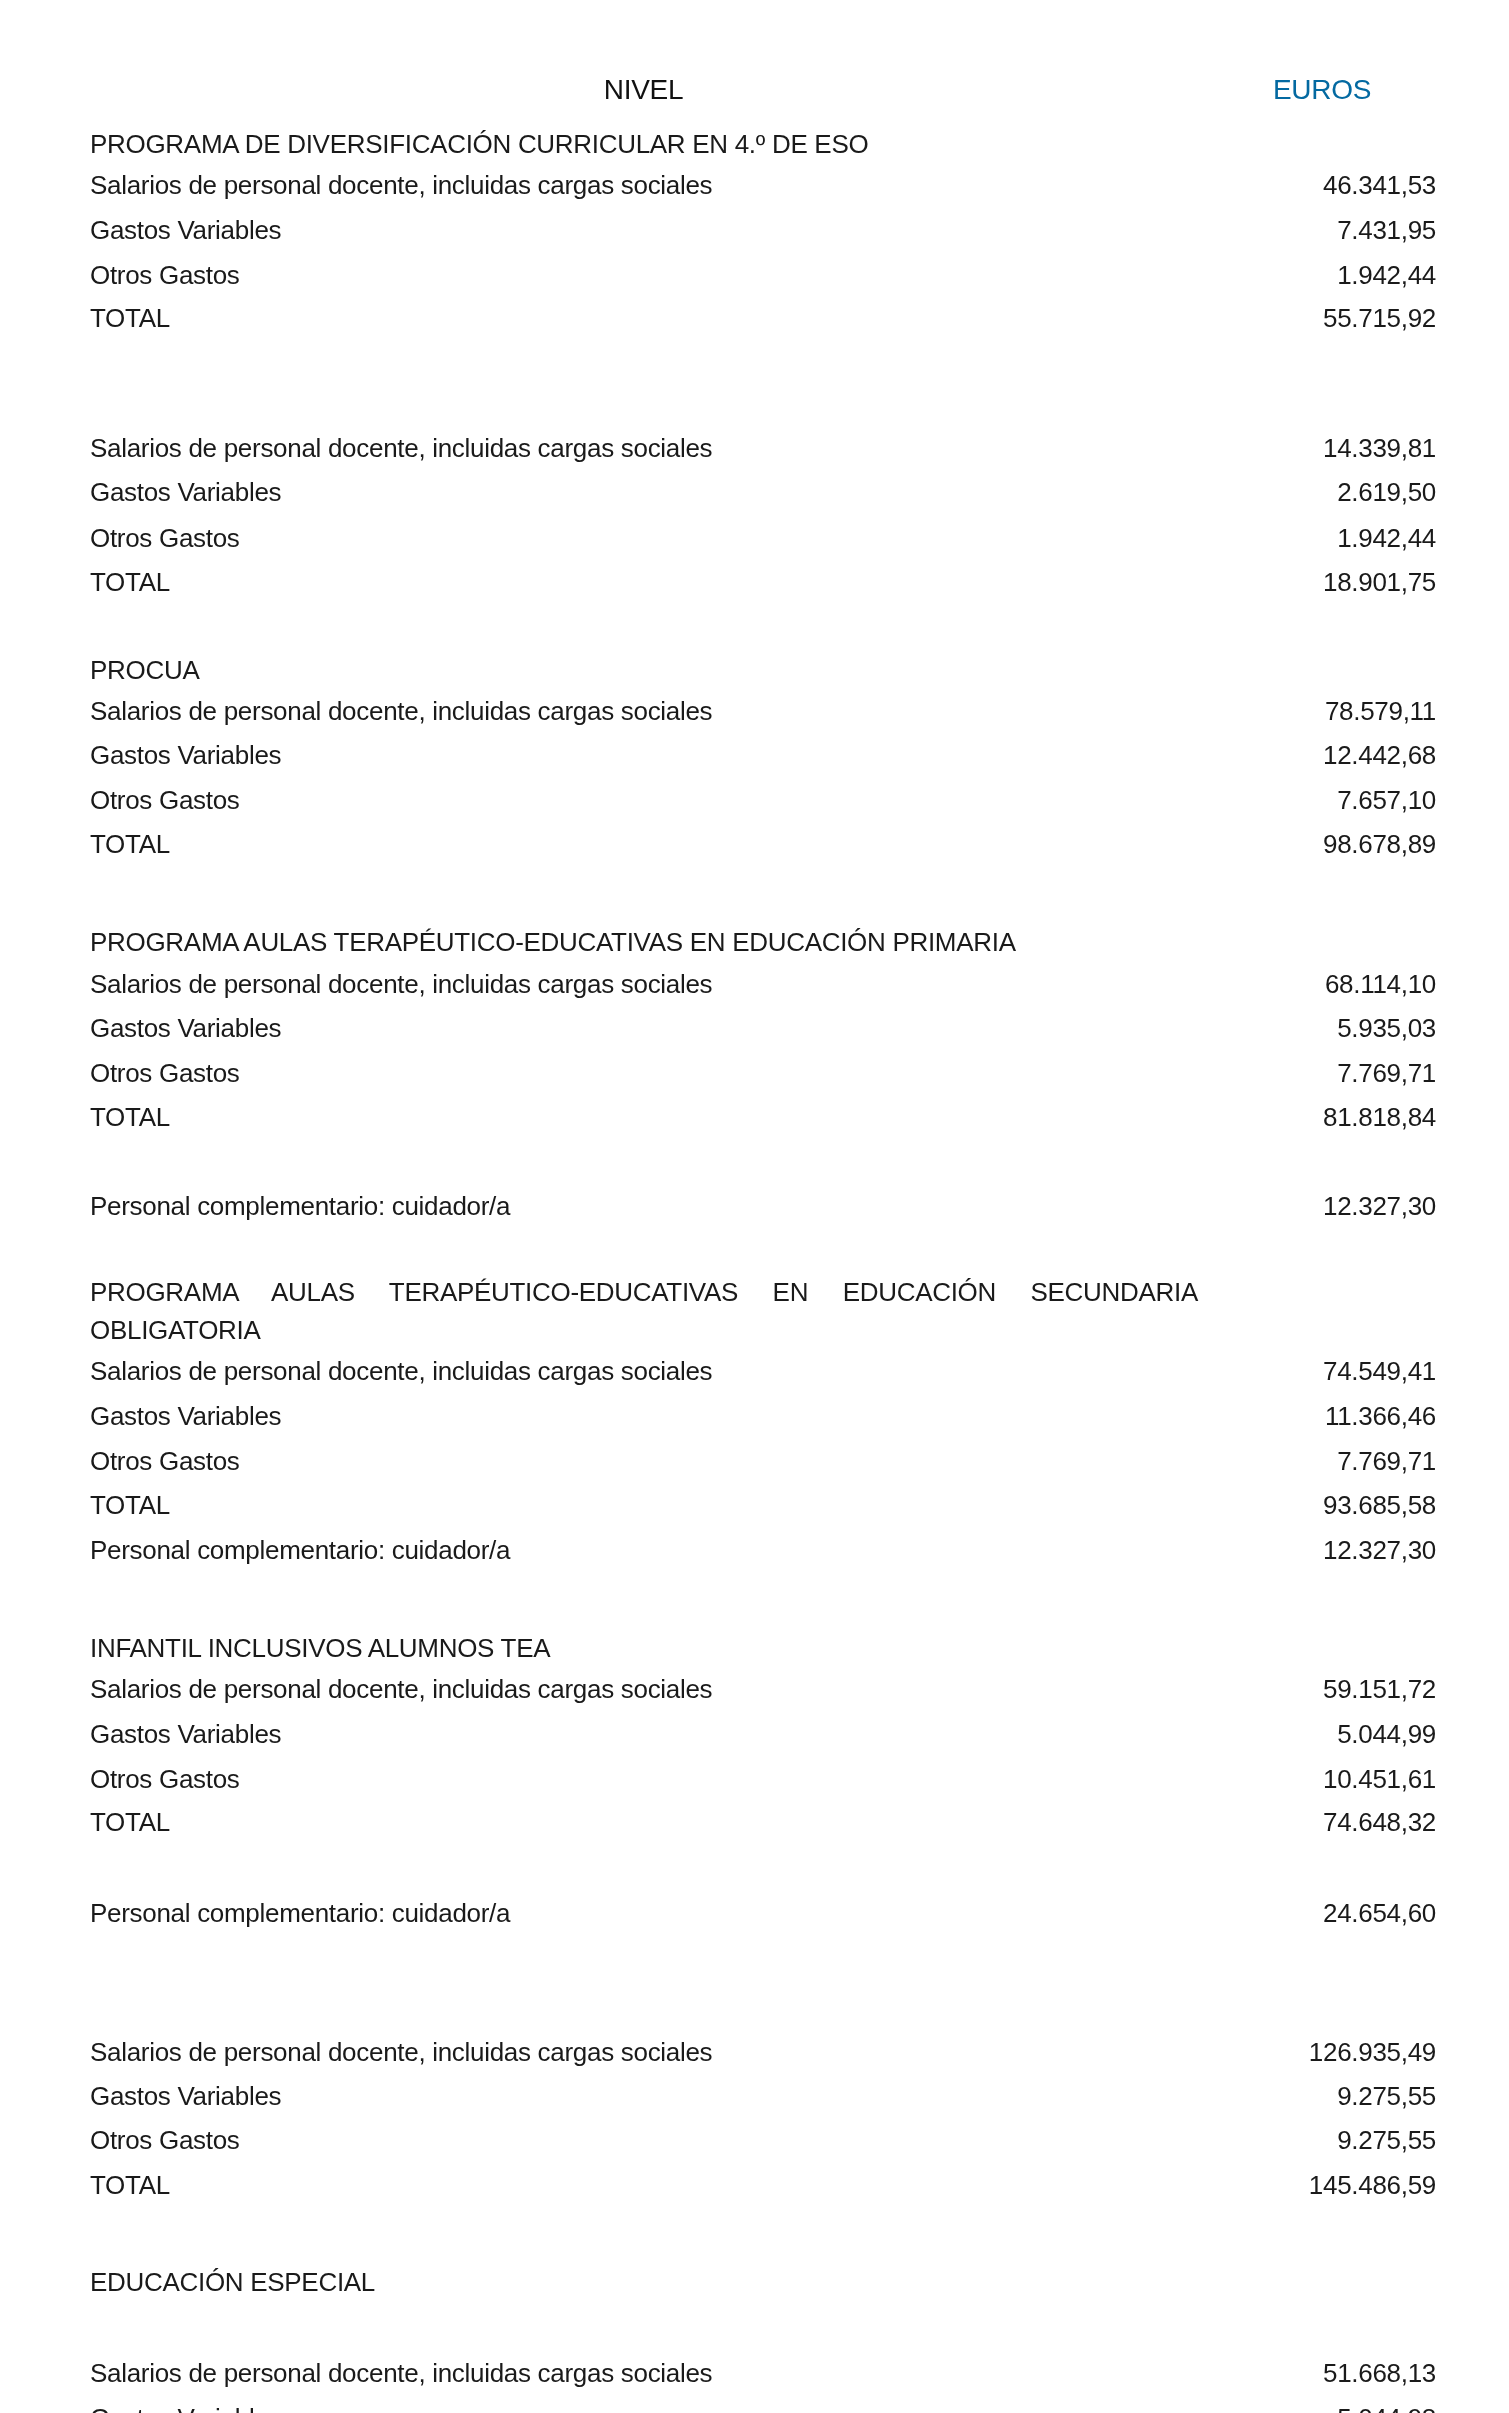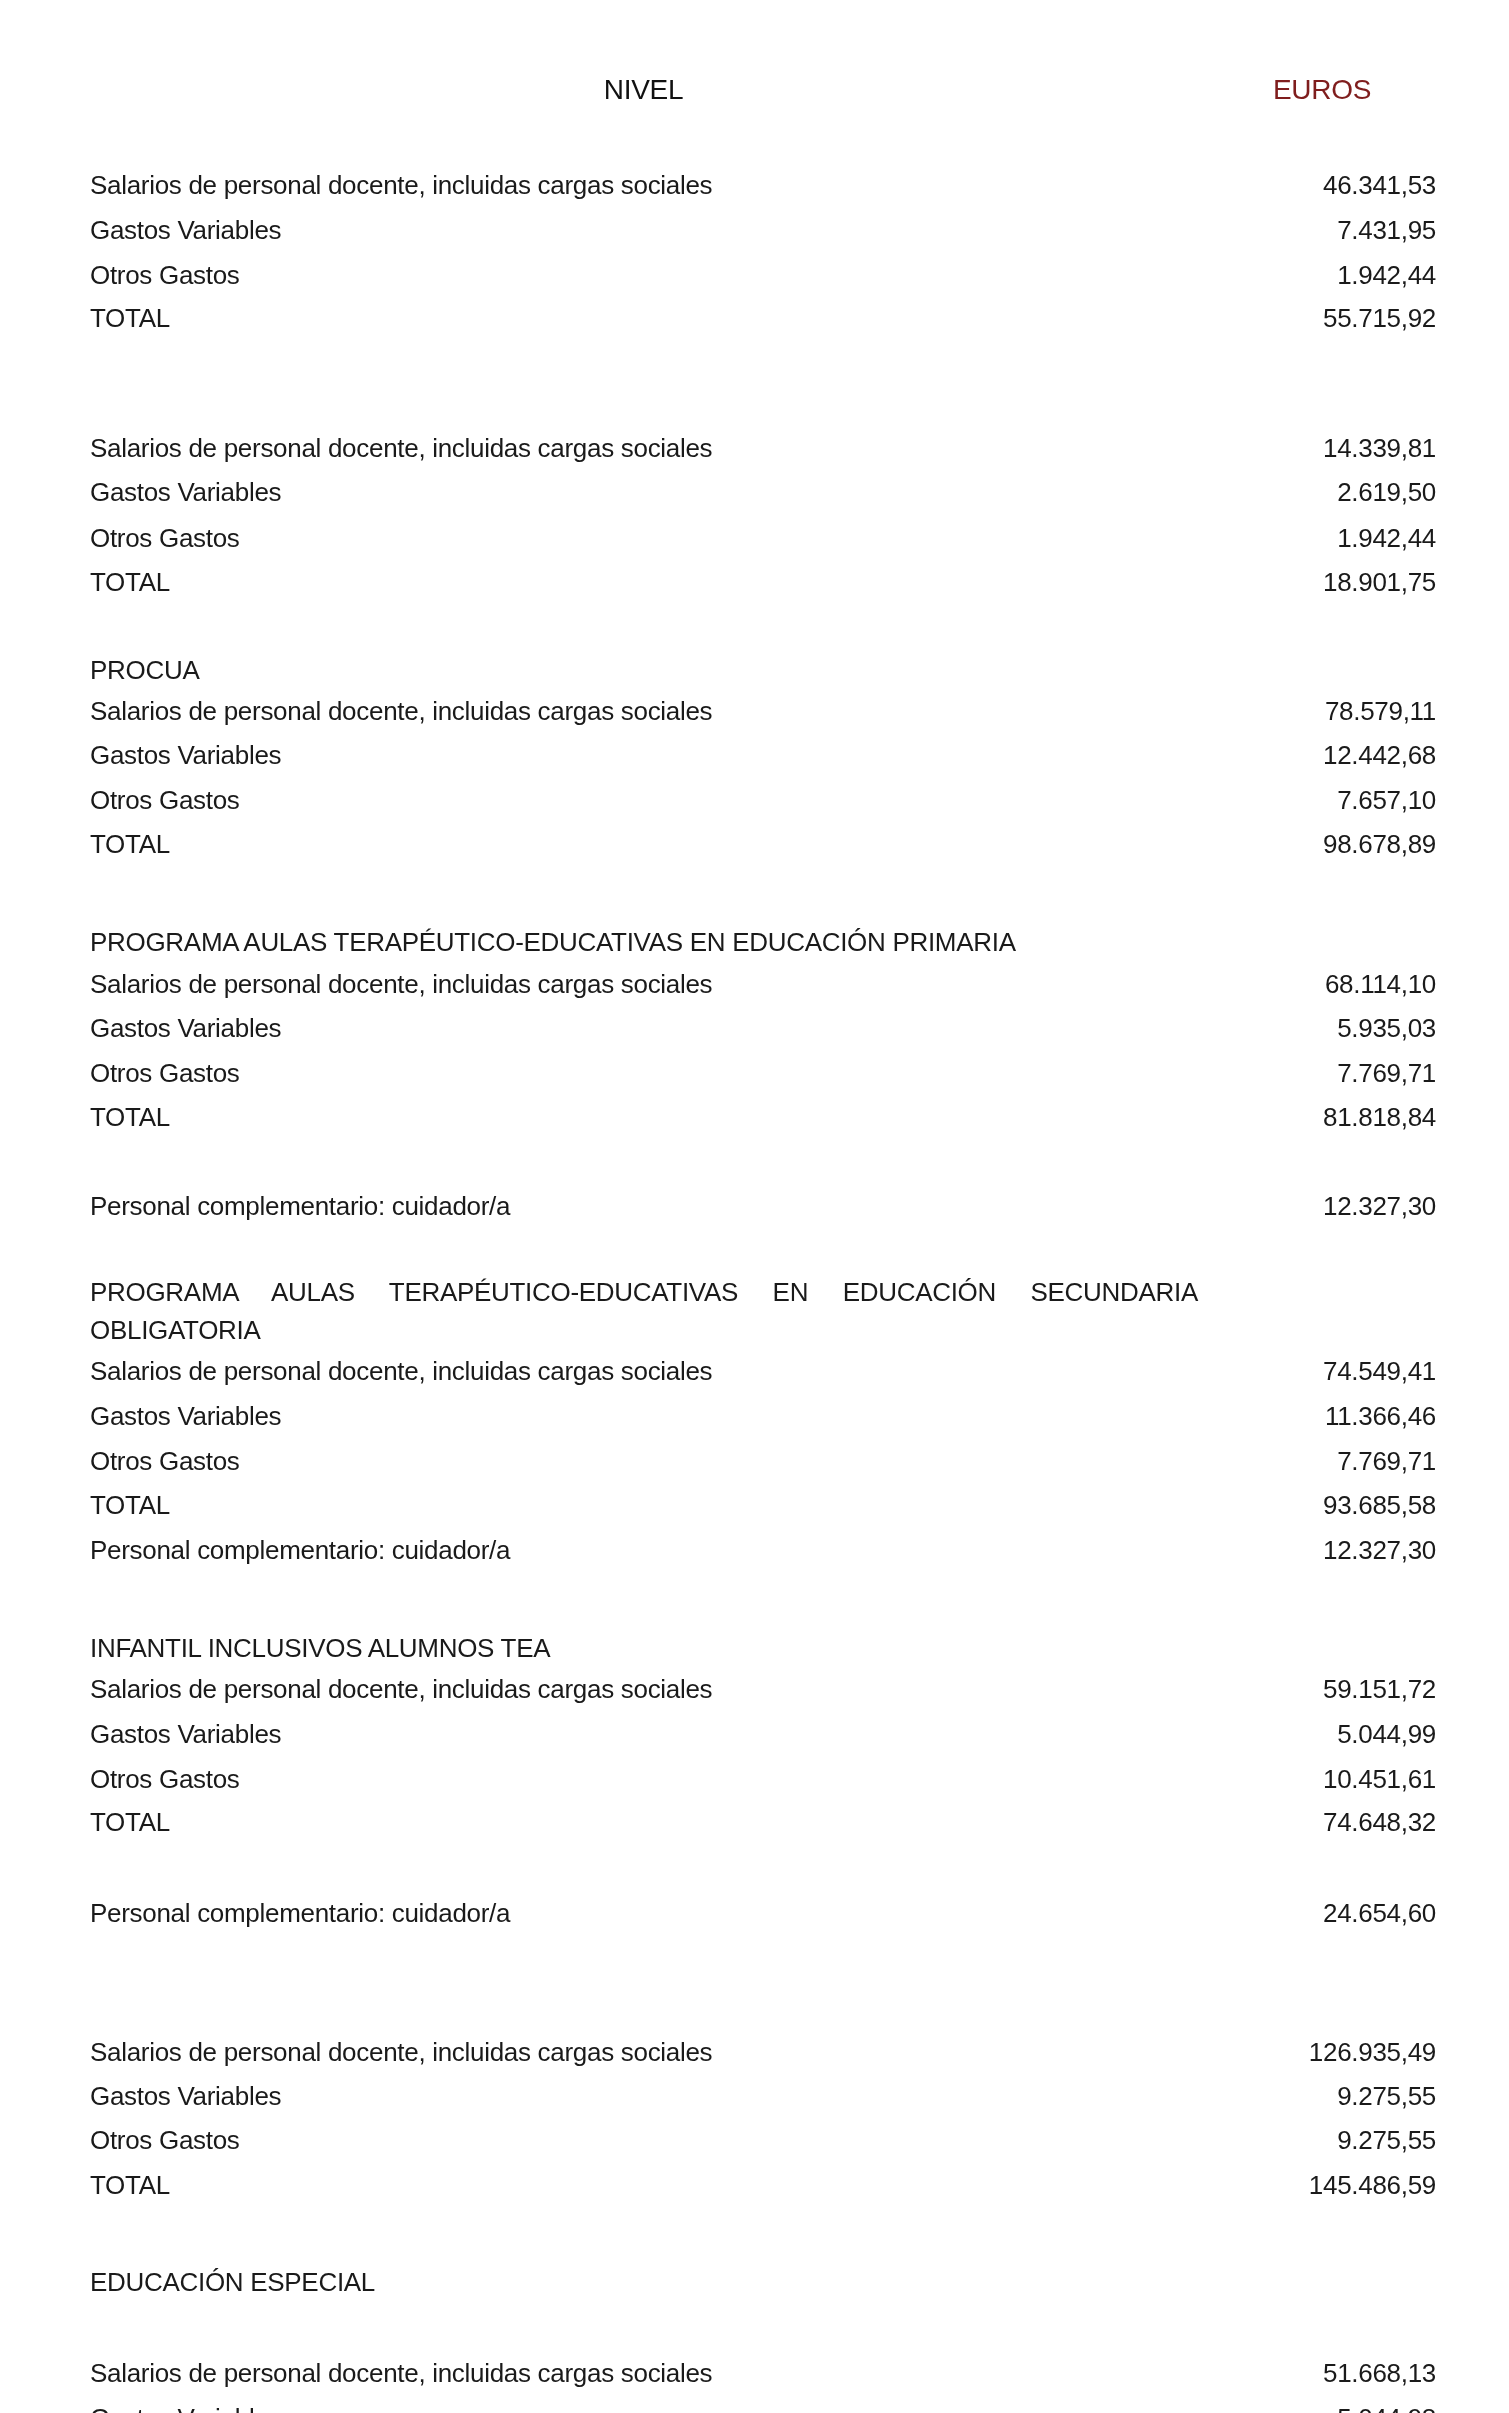--- a/index.html
+++ b/index.html
@@ -55,21 +55,21 @@
     letter-spacing: -0.3px;
   }
   .hdr-euros {
     position: absolute;
     left: 1235px;
     width: 174px;
     text-align: center;
     font-size: 28px;
     line-height: 31px;
     height: 31px;
-    color: #7f1d1d;
+    color: #0369a1;
     letter-spacing: -0.3px;
   }
   .justified {
     position: absolute;
     left: 90px;
     width: 1108px;
     font-size: 26px;
     line-height: 31px;
     height: 31px;
     text-align: justify;
@@ -79,20 +79,23 @@
   }
 </style>
 </head>
 <body>
 
 <div class="doc">
 
   <div class="hdr-nivel" style="top:34px;">NIVEL</div>
   <div class="hdr-euros" style="top:34px;">EUROS</div>
 
+  <div class="line" style="top:89px;">
+    <span class="label">PROGRAMA DE DIVERSIFICACIÓN CURRICULAR EN 4.º DE ESO</span>
+  </div>
   <div class="line" style="top:130px;">
     <span class="label">Salarios de personal docente, incluidas cargas sociales</span>
     <span class="amount">46.341,53</span>
   </div>
   <div class="line" style="top:175px;">
     <span class="label">Gastos Variables</span>
     <span class="amount">7.431,95</span>
   </div>
   <div class="line" style="top:220px;">
     <span class="label">Otros Gastos</span>

